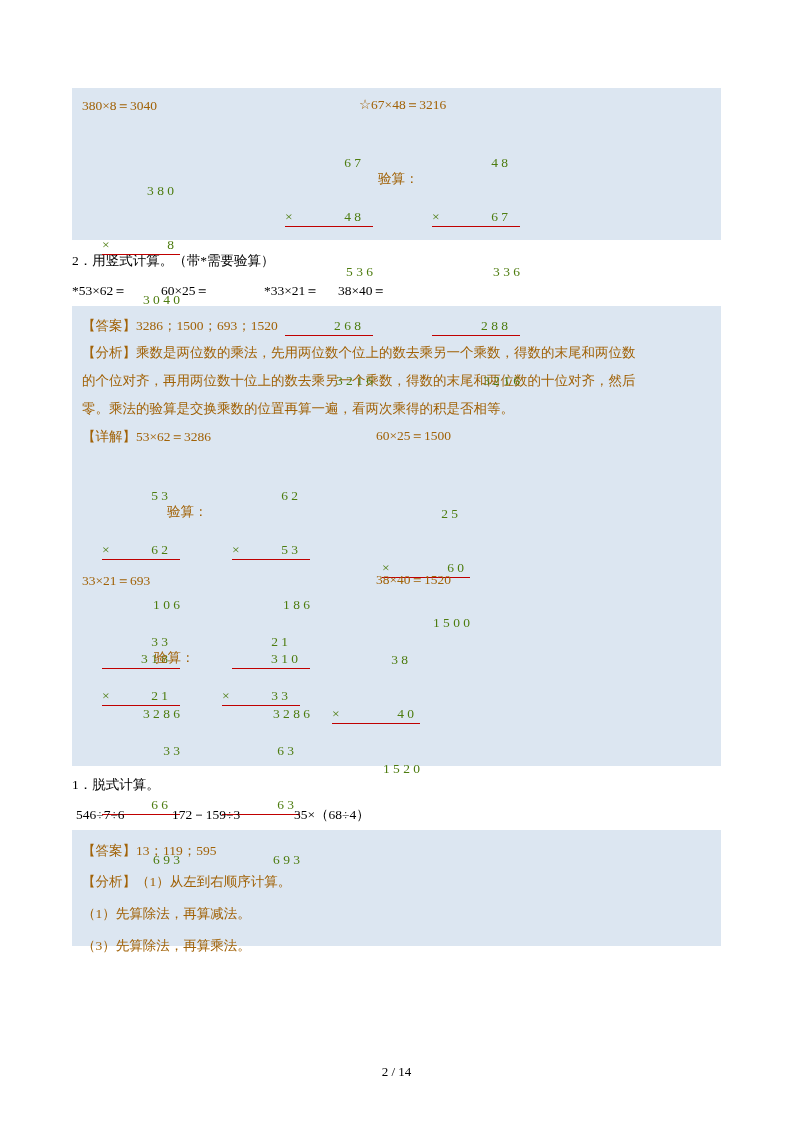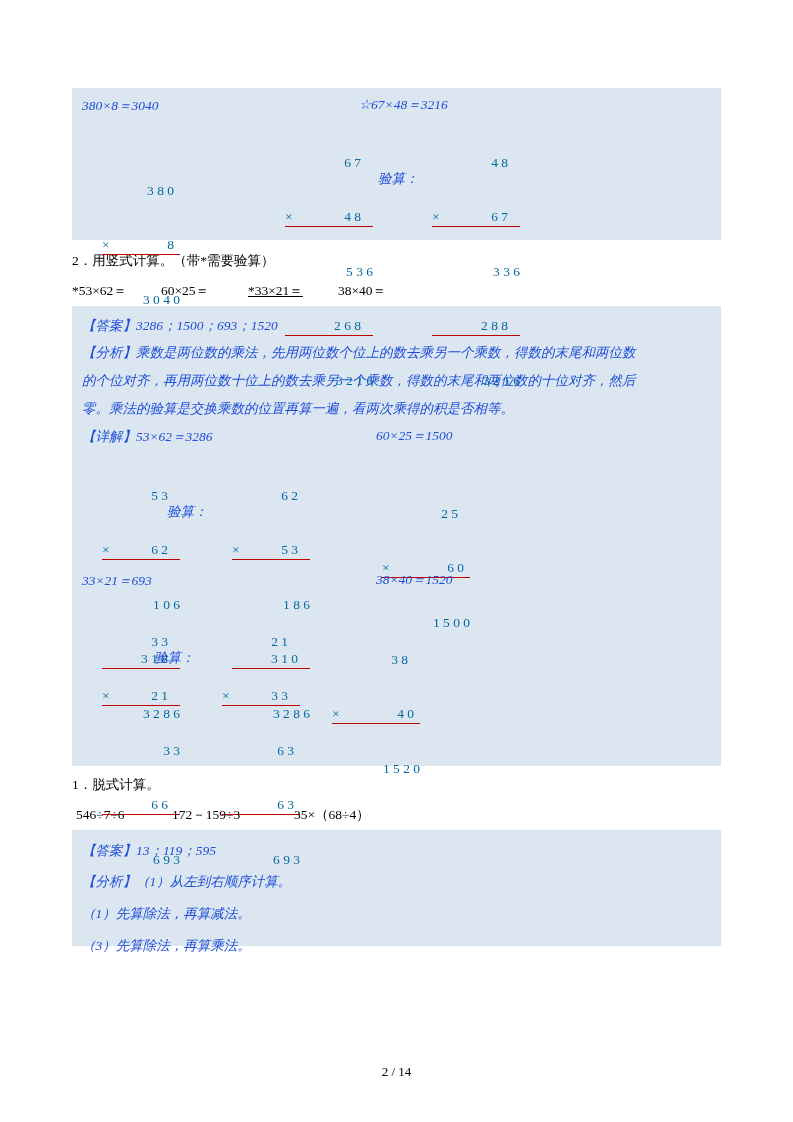--- a/index.html
+++ b/index.html
@@ -16,29 +16,29 @@
     width:793px;height:1122px;
     box-sizing:border-box;
     padding:88px 72px 40px 72px;
   }
   .answer-box{
     background:#dce6f1;
     padding:8px 10px 10px 10px;
     box-sizing:border-box;
     margin:0;
   }
-  .red{color:#1d4ed8;font-style:italic;}
+  .red{color:#a16207;}
   .line{margin:0 0 4px 0;line-height:20px;font-size:13.5px;}
   .q-line{font-size:13.5px;line-height:22px;margin:8px 0 4px 0;}
   .q-label{font-size:13.5px;line-height:22px;margin:10px 0 2px 0;}
   .vcalc{
     font-family:"Liberation Serif", serif;
     font-size:13.5px;
     line-height:18px;
-    color:#0369a1;
+    color:#4d7c0f;
     display:inline-block;
     text-align:right;
     white-space:pre;
   }
   .vcalc .r{height:18px;display:block;position:relative;}
   .vcalc .op{position:absolute;left:0;}
   .vcalc .num{display:inline-block;}
   .bar{border-bottom:1px solid #c00000;}
   .star-red{color:#ff0000;letter-spacing:1px;}
   .heading{font-size:14px;font-weight:bold;line-height:24px;margin:10px 0 4px 0;}
@@ -84,21 +84,21 @@
         <span class="r"><span class="num" style="position:absolute;right:0px;">3 2 1 6</span></span>
       </div>
     </div>
   </div>
 
   <div class="q-label">2．用竖式计算。（带*需要验算）</div>
 
   <div class="q-line" style="position:relative;height:22px;">
     <span style="position:absolute;left:0;">*53×62＝</span>
     <span style="position:absolute;left:89px;">60×25＝</span>
-    <span style="position:absolute;left:176px;text-decoration:underline;">*33×21＝</span>
+    <span style="position:absolute;left:192px;">*33×21＝</span>
     <span style="position:absolute;left:266px;">38×40＝</span>
   </div>
 
   <div class="answer-box" style="height:460px;padding-top:8px;">
     <div class="line red" style="line-height:23px;">【答案】3286；1500；693；1520</div>
     <div class="line red" style="line-height:24px;">【分析】乘数是两位数的乘法，先用两位数个位上的数去乘另一个乘数，得数的末尾和两位数</div>
     <div class="line red" style="line-height:24px;">的个位对齐，再用两位数十位上的数去乘另一个乘数，得数的末尾和两位数的十位对齐，然后</div>
     <div class="line red" style="line-height:24px;">零。乘法的验算是交换乘数的位置再算一遍，看两次乘得的积是否相等。</div>
 
     <div style="position:relative;height:24px;margin-top:6px;">

